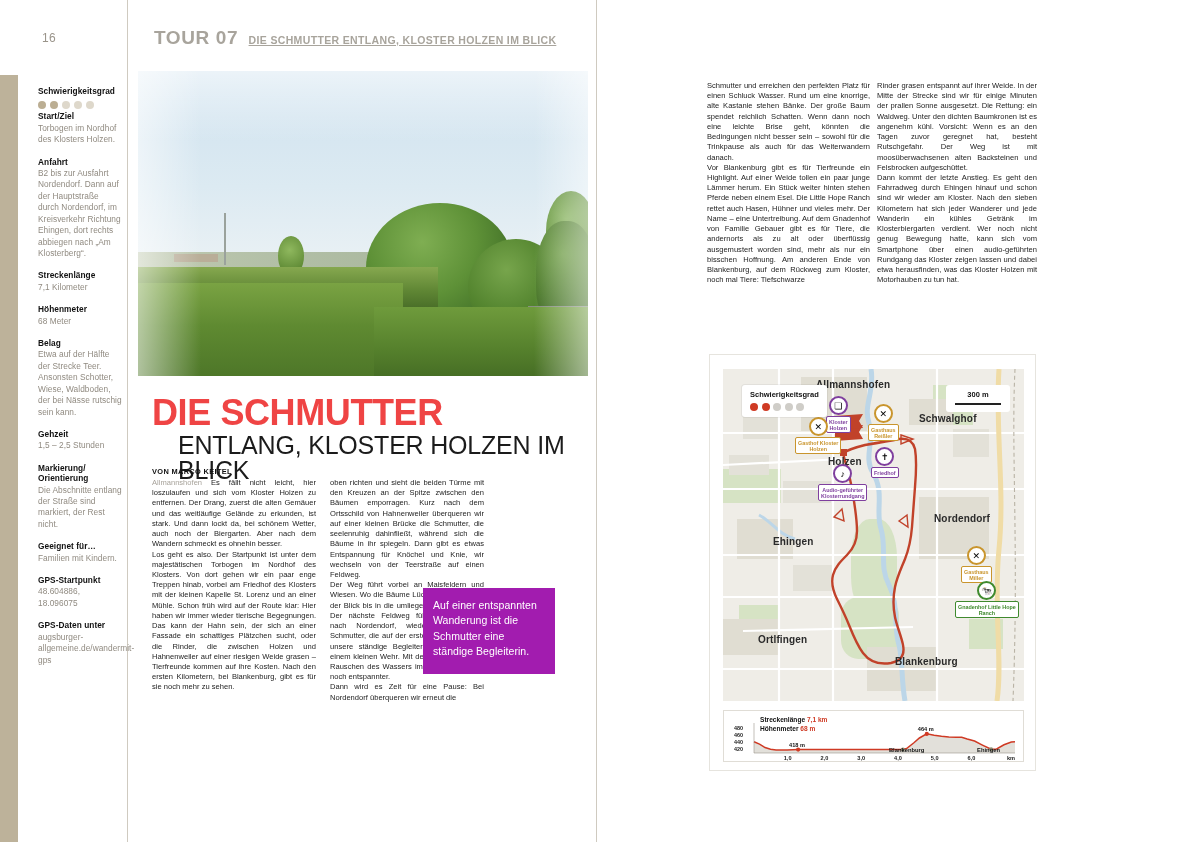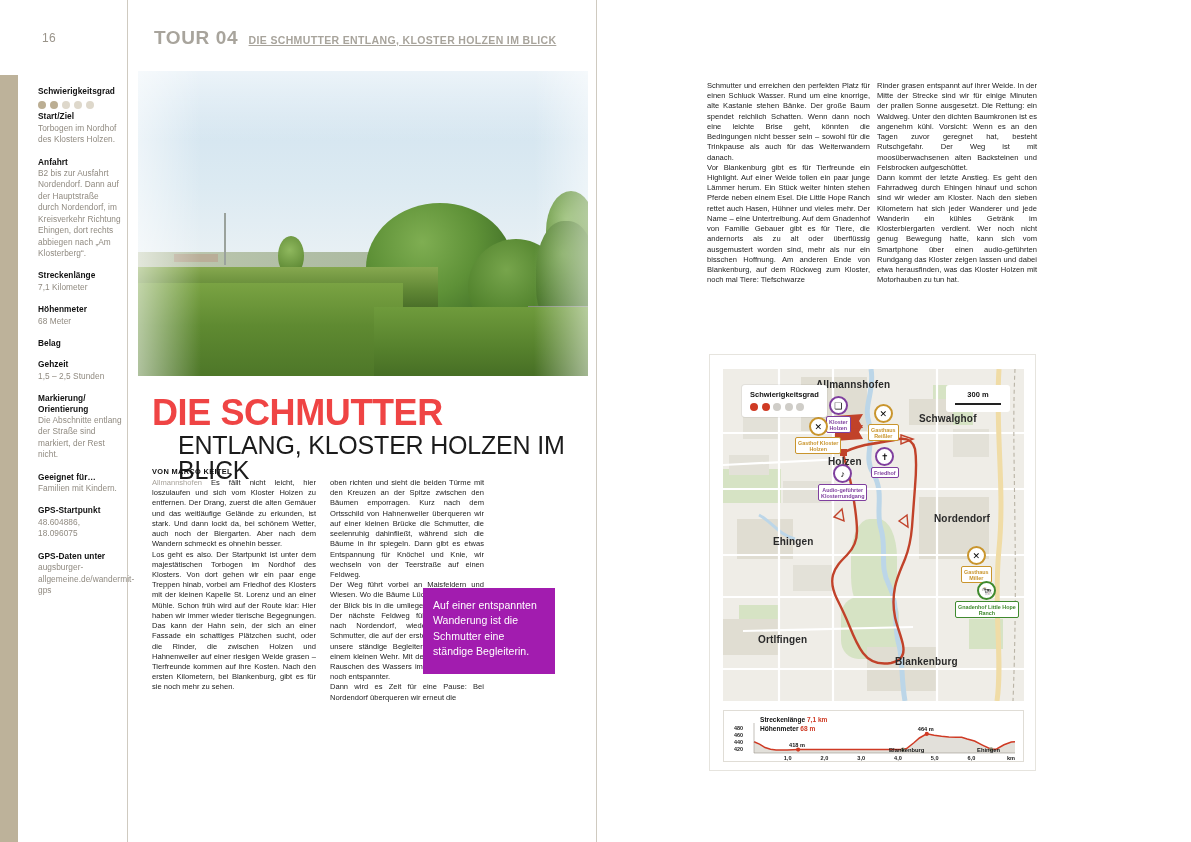--- a/index.html
+++ b/index.html
@@ -282,21 +282,21 @@
 
 <div id="page">
 
   <div class="tan-strip"></div>
   <div class="left-rule"></div>
   <div class="mid-rule"></div>
 
   <div class="folio">16</div>
 
   <div class="runhead">
-    <span class="tour">TOUR 04</span>
+    <span class="tour">TOUR 07</span>
     <span class="sub">DIE SCHMUTTER ENTLANG, KLOSTER HOLZEN IM BLICK</span>
   </div>
 
   <div class="sidebar">
     <div class="sb-h">Schwierigkeitsgrad</div>
     <div class="dots" id="sb-dots">
         <span class="dot on"></span>
         <span class="dot on"></span>
         <span class="dot"></span>
         <span class="dot"></span>
@@ -305,20 +305,21 @@
     <div id="sb-entries">
         <div class="sb-h">Start/Ziel</div>
         <div class="sb-b">Torbogen im Nordhof des Klosters Holzen.</div>
         <div class="sb-h">Anfahrt</div>
         <div class="sb-b">B2 bis zur Ausfahrt Nordendorf. Dann auf der Hauptstraße durch Nordendorf, im Kreisverkehr Richtung Ehingen, dort rechts abbiegen nach „Am Klosterberg“.</div>
         <div class="sb-h">Streckenlänge</div>
         <div class="sb-b">7,1 Kilometer</div>
         <div class="sb-h">Höhenmeter</div>
         <div class="sb-b">68 Meter</div>
         <div class="sb-h">Belag</div>
+        <div class="sb-b">Etwa auf der Hälfte der Strecke Teer. Ansonsten Schotter, Wiese, Waldboden, der bei Nässe rutschig sein kann.</div>
         <div class="sb-h">Gehzeit</div>
         <div class="sb-b">1,5 – 2,5 Stunden</div>
         <div class="sb-h">Markierung/ Orientierung</div>
         <div class="sb-b">Die Abschnitte entlang der Straße sind markiert, der Rest nicht.</div>
         <div class="sb-h">Geeignet für…</div>
         <div class="sb-b">Familien mit Kindern.</div>
         <div class="sb-h">GPS-Startpunkt</div>
         <div class="sb-b">48.604886, 18.096075</div>
         <div class="sb-h">GPS-Daten unter</div>
         <div class="sb-b">augsburger-allgemeine.de/wandermit-gps</div>

